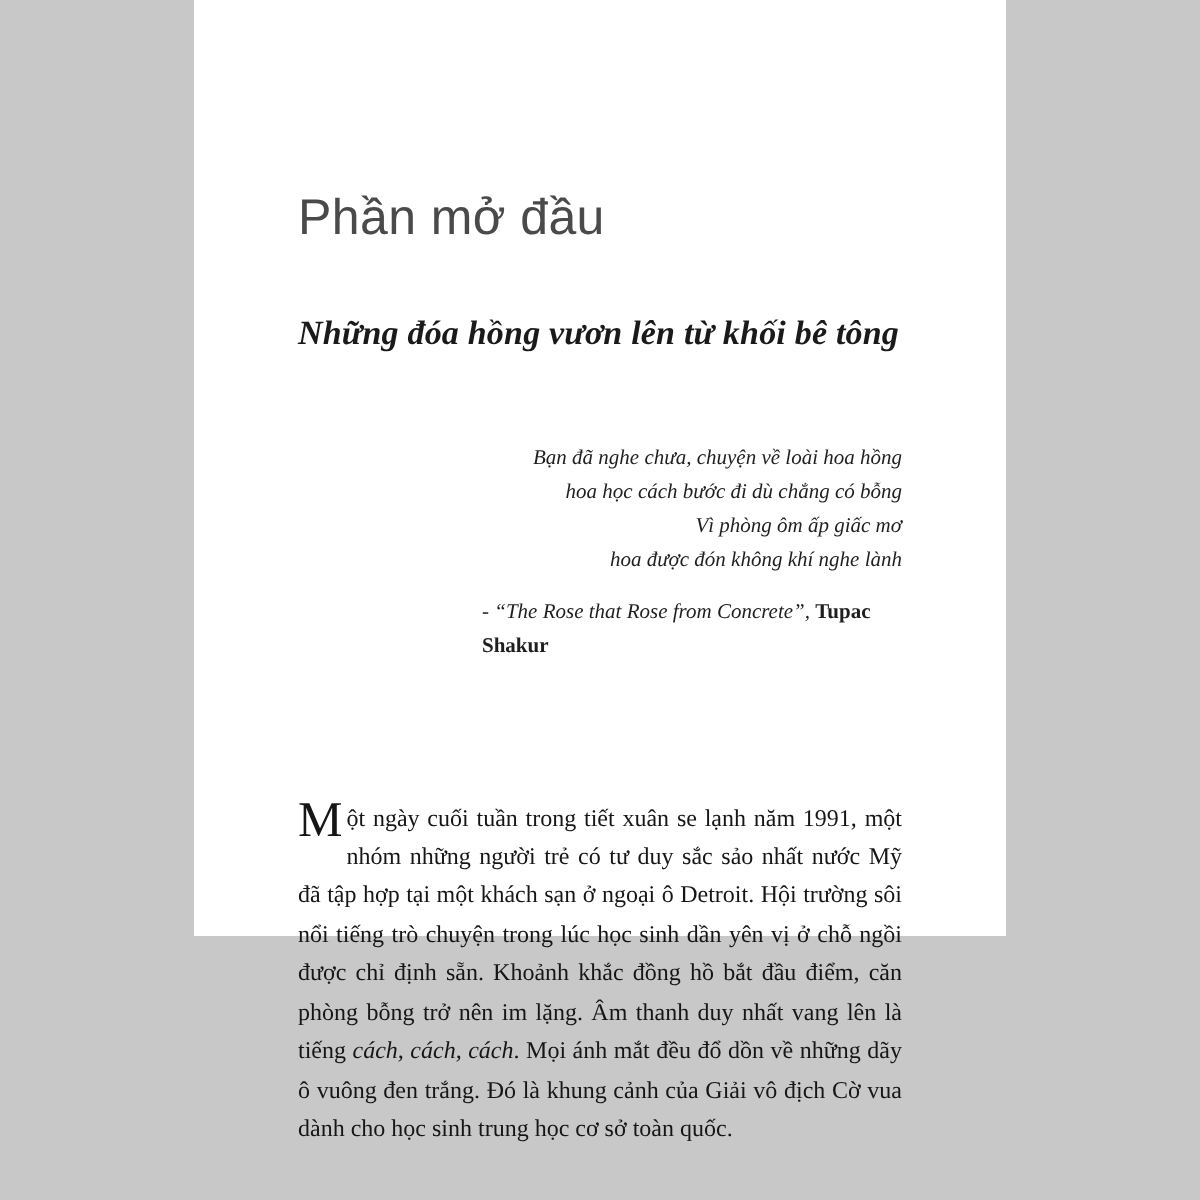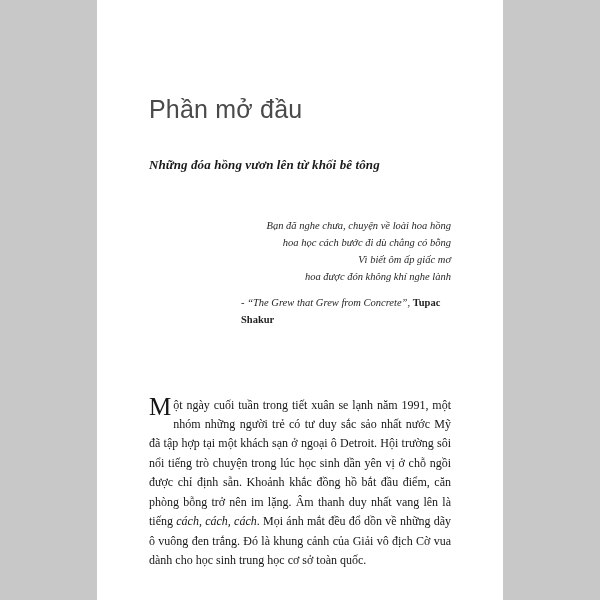--- a/index.html
+++ b/index.html
@@ -11,21 +11,21 @@
     height: 600px;
     background: #c8c8c8;
     font-family: "Liberation Serif", serif;
     overflow: hidden;
   }
   .page {
     position: absolute;
     left: 97px;
     top: 0;
     width: 406px;
-    height: 600px;
+    height: 468px;
     background: #ffffff;
   }
   .content {
     position: absolute;
     left: 52px;
     top: 0;
     width: 302px;
   }
   .chapter-title {
     font-family: "Liberation Sans", sans-serif;
@@ -34,21 +34,21 @@
     color: #4a4a4a;
     letter-spacing: 0.2px;
     margin: 0;
     padding-top: 96px;
     line-height: 1.1;
   }
   .subtitle {
     font-family: "Liberation Serif", serif;
     font-style: italic;
     font-weight: bold;
-    font-size: 13px;
+    font-size: 17px;
     color: #1a1a1a;
     margin: 0;
     padding-top: 33px;
     letter-spacing: 0.1px;
   }
   .poem {
     margin: 0;
     padding-top: 44px;
     padding-left: 22px;
     font-family: "Liberation Serif", serif;
@@ -102,23 +102,23 @@
 <div class="page">
   <div class="content">
 
     <h1 class="chapter-title">Phần mở đầu</h1>
 
     <h2 class="subtitle">Những đóa hồng vươn lên từ khối bê tông</h2>
 
     <div class="poem">
       <span class="line">Bạn đã nghe chưa, chuyện về loài hoa hồng</span>
       <span class="line">hoa học cách bước đi dù chẳng có bỗng</span>
-      <span class="line">Vì biết ôm ấp giấc mơ</span>
+      <span class="line">Vì phòng ôm ấp giấc mơ</span>
       <span class="line">hoa được đón không khí nghe lành</span>
-      <div class="attribution"><span class="src">- </span><span class="src">“The Grew that Grew from Concrete”, </span><span class="author">Tupac Shakur</span></div>
+      <div class="attribution"><span class="src">- </span><span class="src">“The Rose that Rose from Concrete”, </span><span class="author">Tupac Shakur</span></div>
     </div>
 
     <div class="body-text">
       <p><span class="dropcap">M</span><span>ột ngày cuối tuần trong tiết xuân se lạnh năm 1991, một nhóm những người trẻ có tư duy sắc sảo nhất nước Mỹ đã tập hợp tại một khách sạn ở ngoại ô Detroit. Hội trường sôi nổi tiếng trò chuyện trong lúc học sinh dần yên vị ở chỗ ngồi được chỉ định sẵn. Khoảnh khắc đồng hồ bắt đầu điểm, căn phòng bỗng trở nên im lặng. Âm thanh duy nhất vang lên là tiếng </span><span style="font-style:italic">cách, cách, cách</span><span>. Mọi ánh mắt đều đổ dồn về những dãy ô vuông đen trắng. Đó là khung cảnh của Giải vô địch Cờ vua dành cho học sinh trung học cơ sở toàn quốc.</span></p>
     </div>
 
   </div>
 </div>
 
 </body></html>

